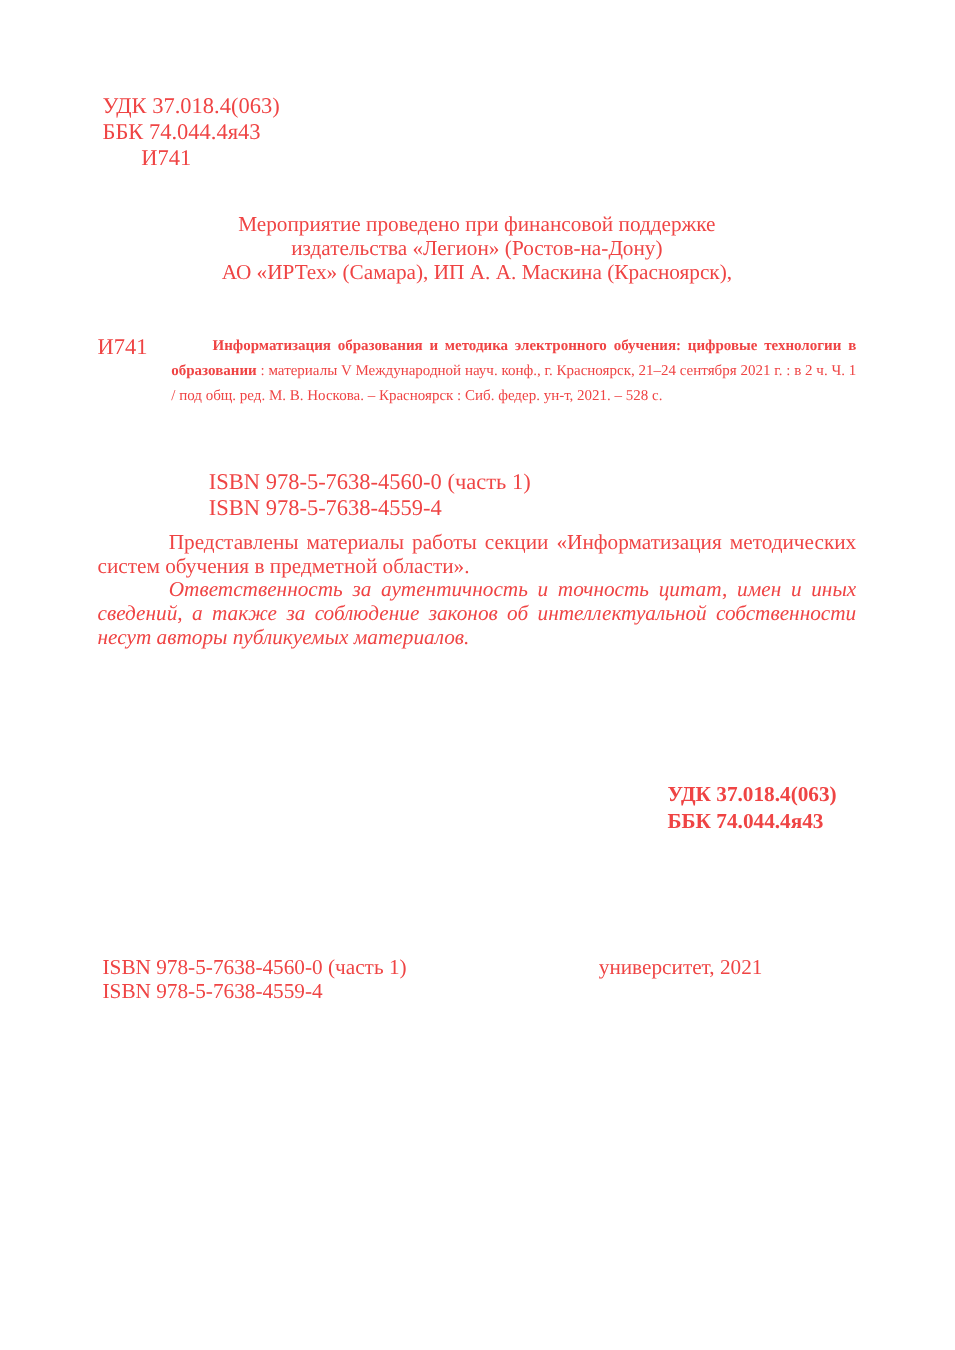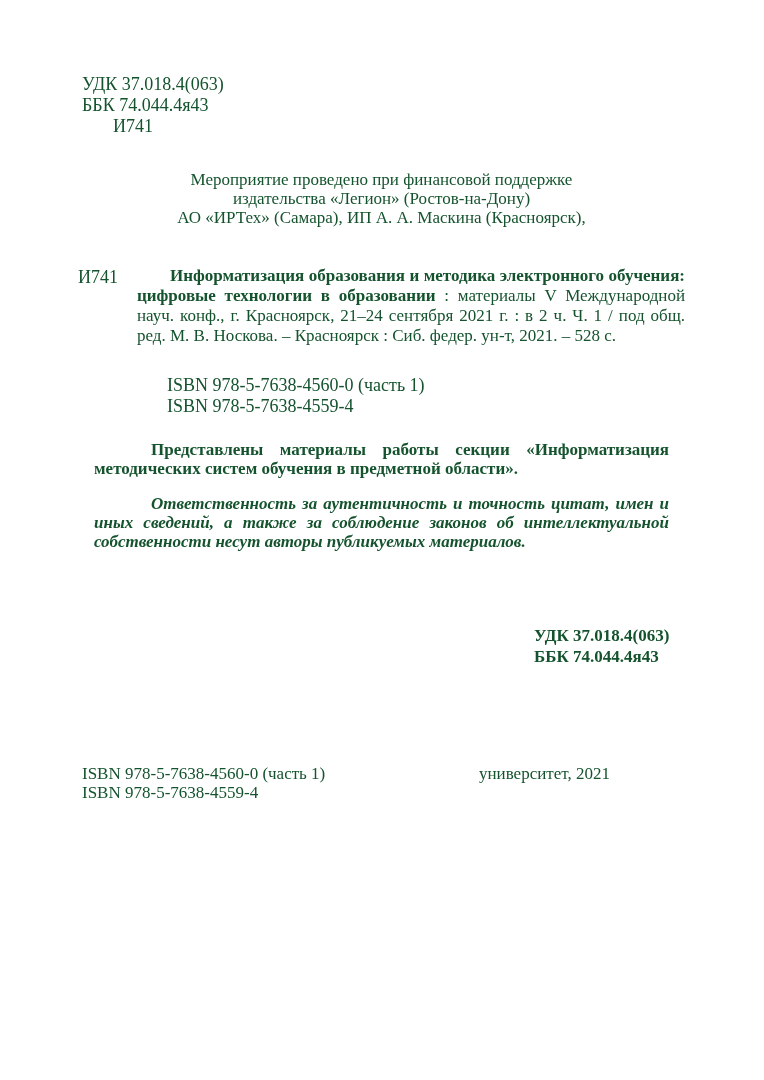--- a/index.html
+++ b/index.html
@@ -7,21 +7,21 @@
     margin: 0;
     padding: 0;
     background: #ffffff;
   }
   .page {
     position: relative;
     width: 764px;
     height: 1080px;
     background: #ffffff;
     font-family: "Liberation Serif", "DejaVu Serif", serif;
-    color: #14532d;
+    color: #ef4444;
     font-size: 17px;
     overflow: hidden;
   }
   .page div, .page p, .page span { box-sizing: border-box; }
 
   
   .top-codes {
     position: absolute;
     left: 82px;
     top: 74px;
@@ -50,21 +50,21 @@
     line-height: 20px;
   }
   .bib {
     position: absolute;
     left: 137px;
     top: 266px;
     width: 548px;
     margin: 0;
     text-align: justify;
     text-indent: 33px;
-    font-size: 17px;
+    font-size: 12px;
     line-height: 20px;
   }
   .bib .bold { font-weight: bold; }
 
   
   .isbn-mid {
     position: absolute;
     left: 167px;
     top: 375px;
     font-size: 18px;
@@ -75,23 +75,22 @@
   
   .annotation {
     position: absolute;
     left: 78px;
     top: 424px;
     width: 607px;
     text-align: justify;
     line-height: 19px;
   }
   .annotation p {
-    margin: 16px;
+    margin: 0;
     text-indent: 57px;
-    font-weight: bold;
   }
   .annotation p.italic { font-style: italic; }
 
   
   .electronic {
     position: absolute;
     left: 78px;
     top: 625px;
     font-weight: bold;
     line-height: 21px;

